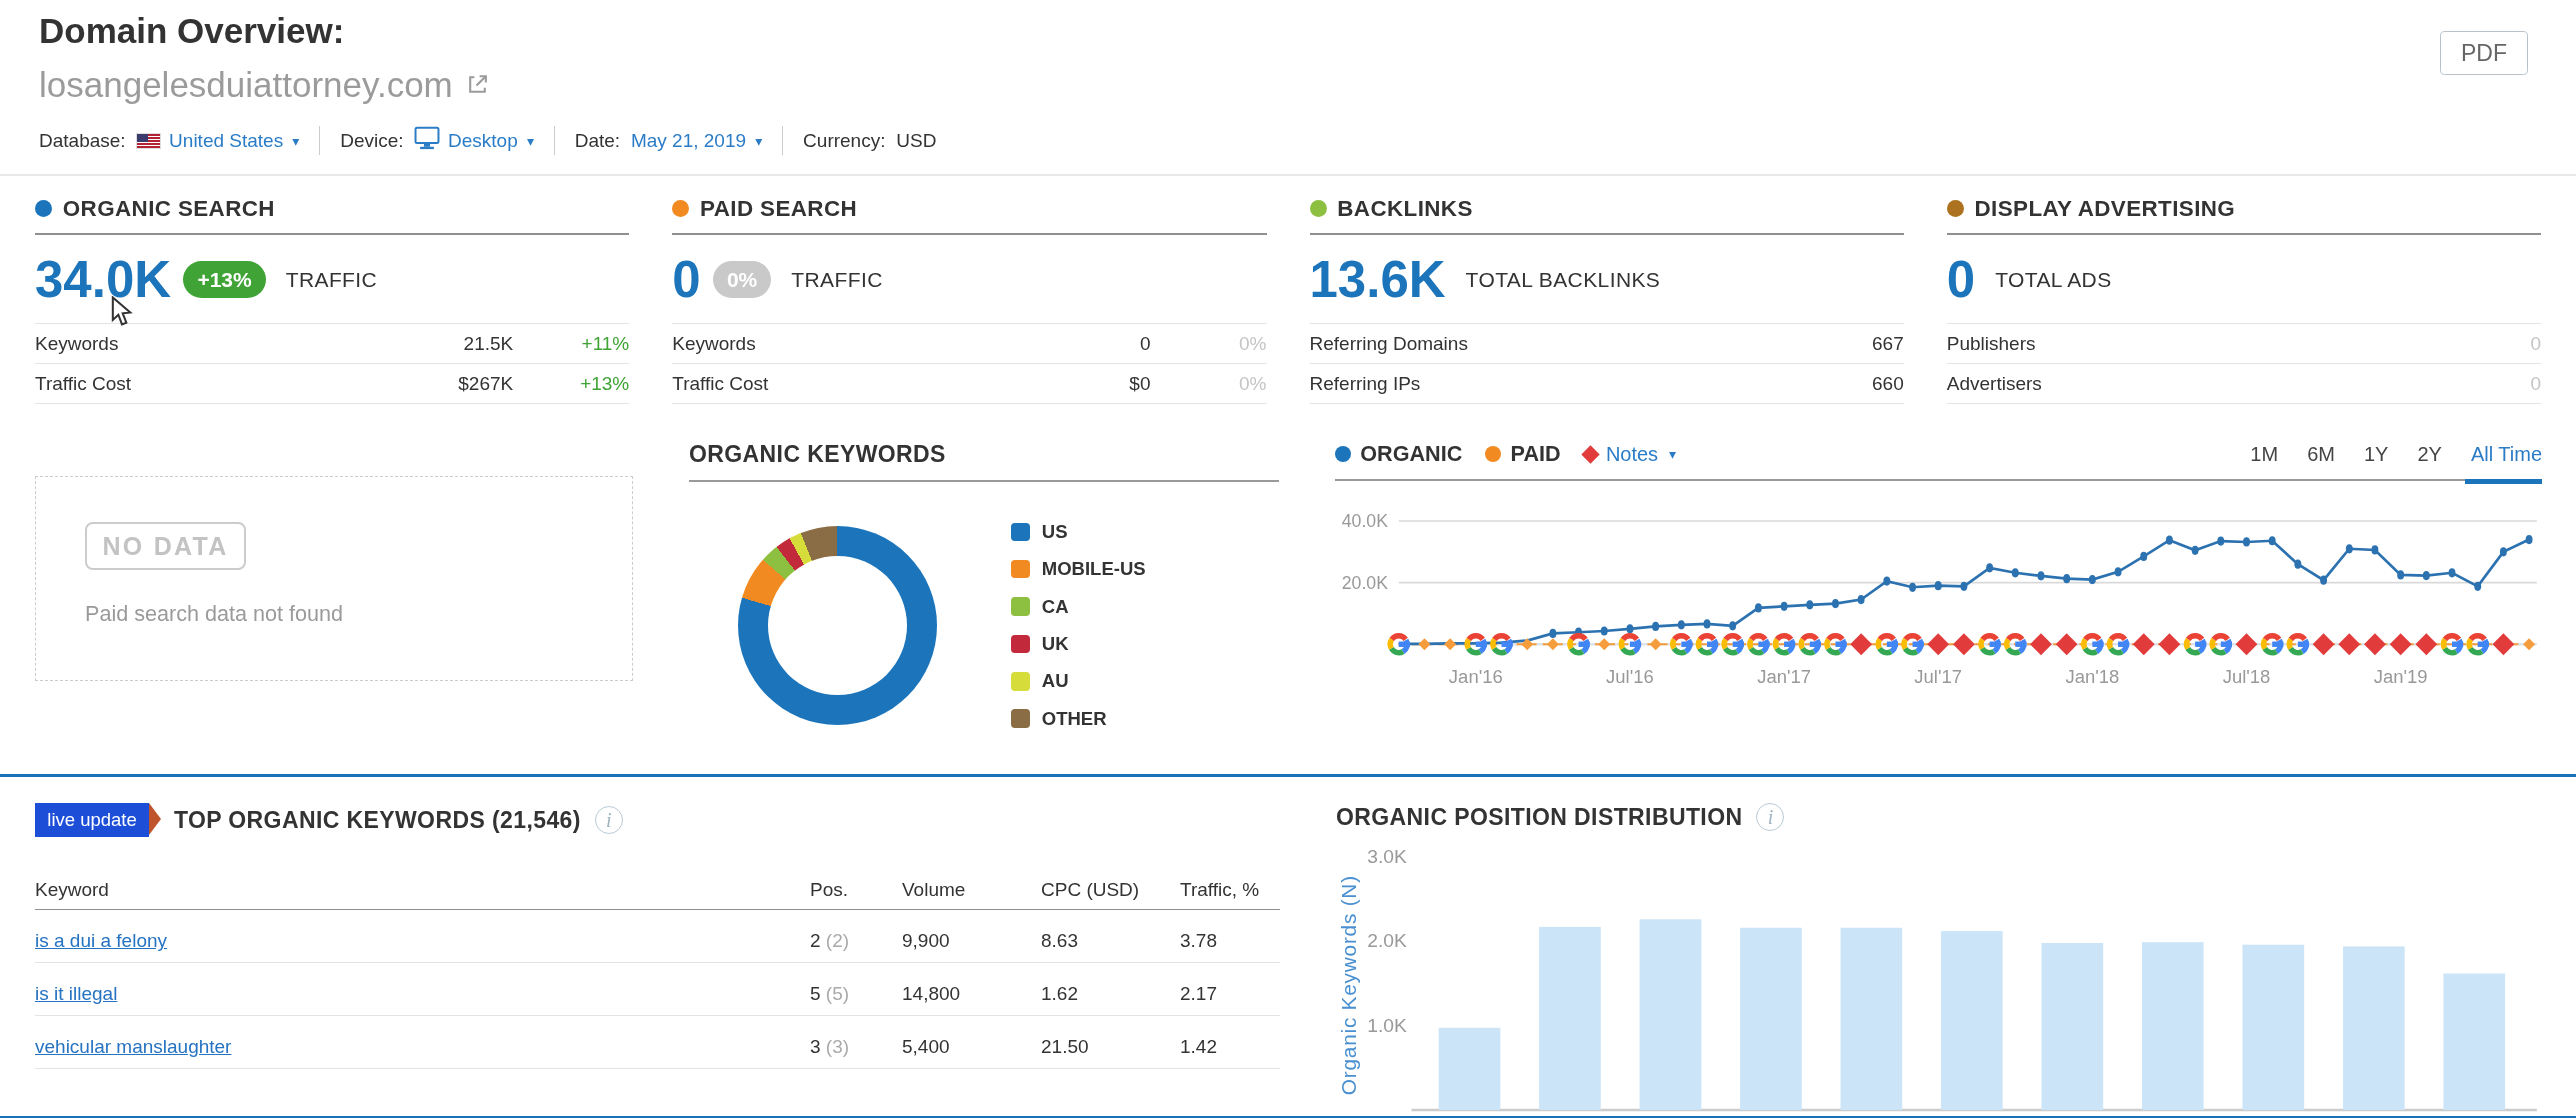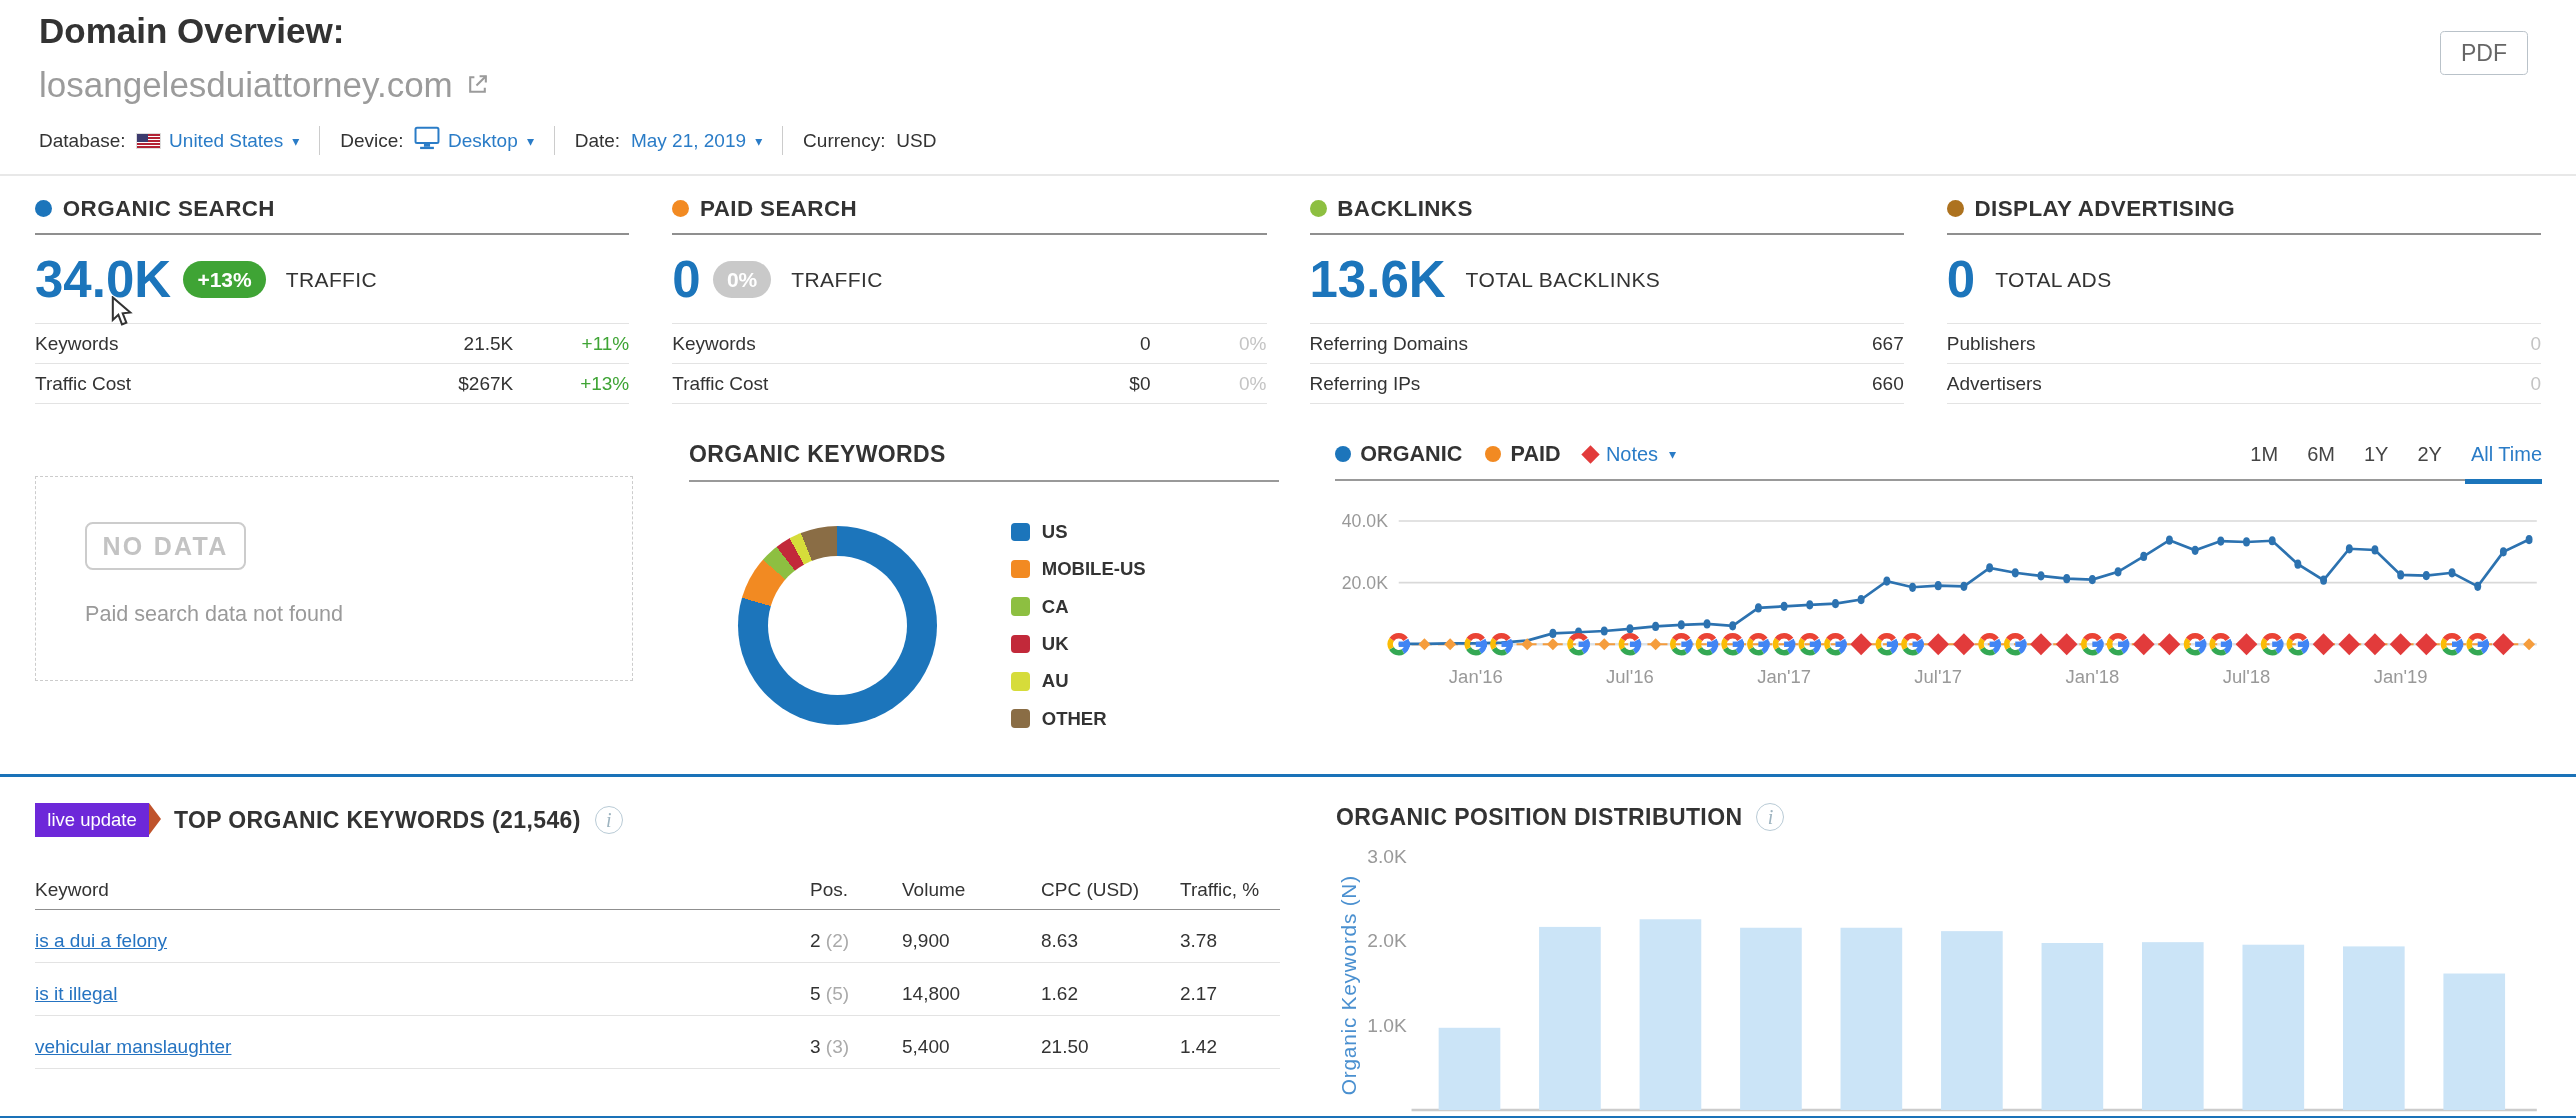--- a/index.html
+++ b/index.html
@@ -77,21 +77,21 @@
   #trend-divider { border-top:2.3px solid #999; margin-top:12.3px; position:relative; }
   #trend-divider .blueseg { position:absolute; right:0; top:-2.3px; width:77px; height:4.6px; background:#1c75bb; }
 
   
   #section-divider { border-top:3.9px solid #1a72b8; margin-top:29px; }
   #footer-line { position:absolute; left:0; bottom:0; width:100%; height:3.1px; background:#1a72b8; }
 
   
   #bottom { display:grid; grid-template-columns:1245px 1fr; column-gap:56px; padding:0 35px; margin-top:26px; }
   .bhead { display:flex; align-items:center; gap:14px; }
-  #live-badge { background:#6d28d9; color:#fff; font-size:18.5px; padding:6.2px 12.3px; position:relative; margin-right:10.8px; }
+  #live-badge { background:#1d4ed8; color:#fff; font-size:18.5px; padding:6.2px 12.3px; position:relative; margin-right:10.8px; }
   #live-badge:after { content:""; position:absolute; right:-12.3px; top:0; border-top:16px solid transparent;
     border-bottom:16px solid transparent; border-left:12.3px solid #bf532c; }
   .info-icon { width:28px; height:28px; border:1.5px solid #b9cbd6; border-radius:50%; color:#9eb4c0;
     font-family:"Liberation Serif", serif; font-style:italic; font-size:20px; display:inline-flex;
     align-items:center; justify-content:center; cursor:pointer; }
   #kw-table { margin-top:34px; }
   .krow { display:grid; grid-template-columns:1fr 69px 116px 116px 100px; column-gap:23px; align-items:center;
     height:43px; font-size:19px; border-bottom:1.5px solid #e3e3e3;margin-top:10px; }
   .krow.head { border-bottom:1.5px solid #8f8f8f; color:#333; height:39px; }
   .krow a { color:#2573c1; text-decoration:underline; }

